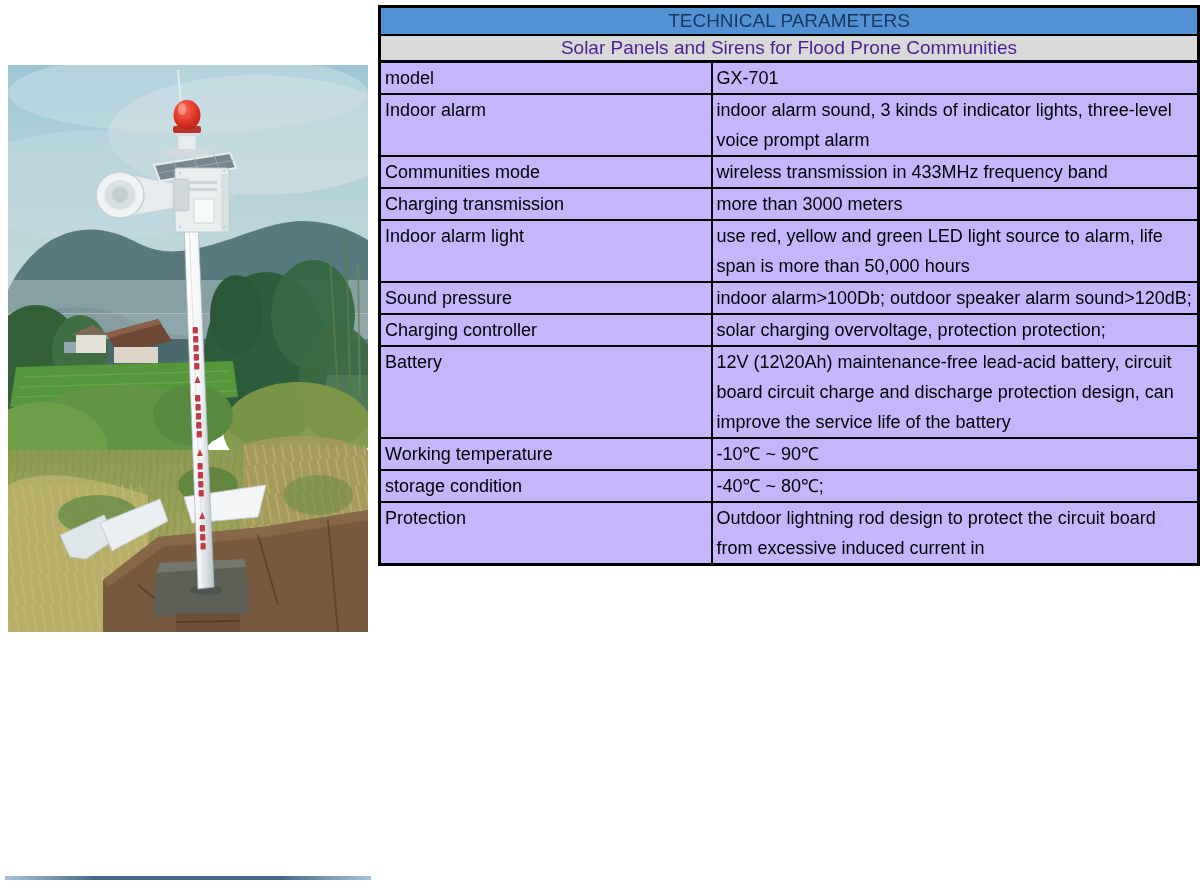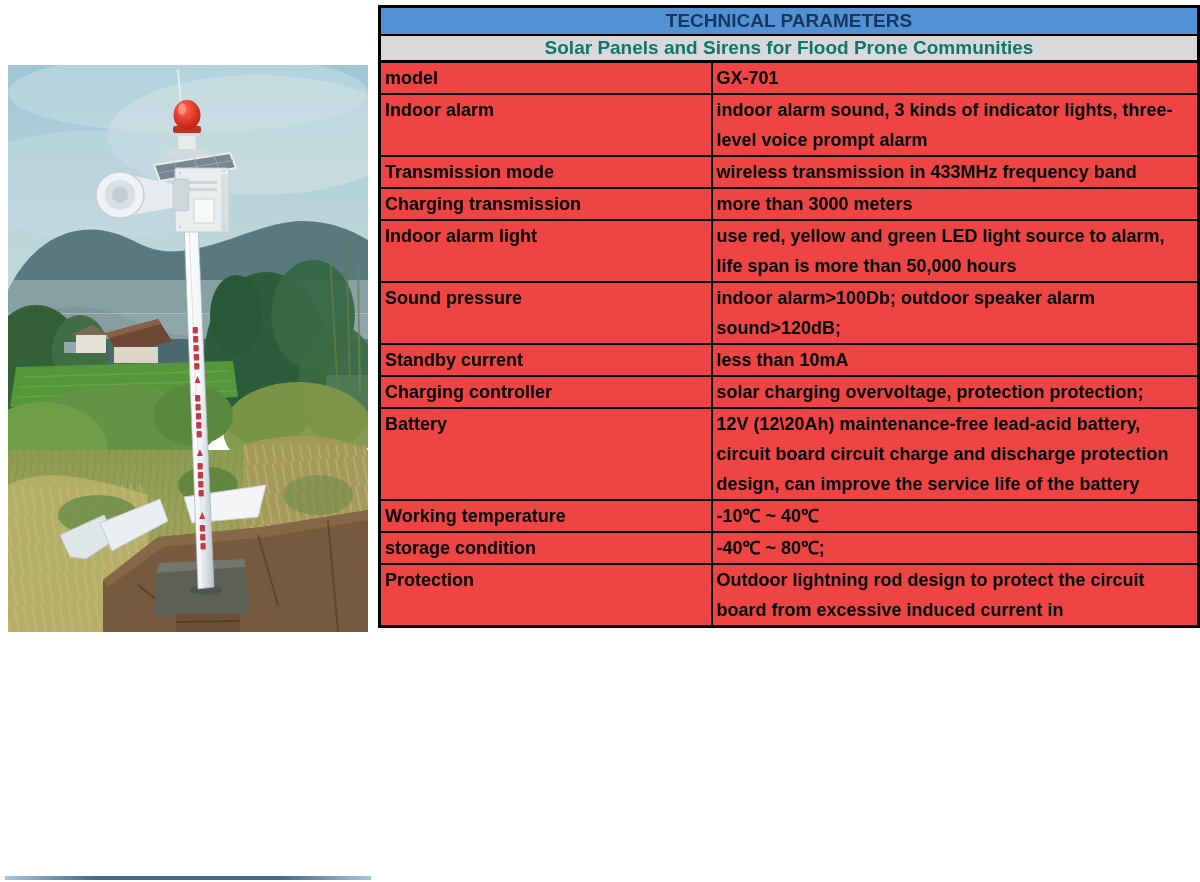--- a/index.html
+++ b/index.html
@@ -14,34 +14,34 @@
   .photo svg{display:block;width:100%;height:100%;}
   
   .spec-table{
     position:absolute;left:378px;top:5px;width:819px;
     border-collapse:collapse;table-layout:fixed;
     font-size:18px;line-height:30px;
   }
   .spec-table col.c1{width:332px;}
   .spec-table col.c2{width:487px;}
   .spec-table th,.spec-table td{
-    border:2px solid #000;vertical-align:top;font-weight:bold;
+    border:2px solid #000;vertical-align:top;font-weight:normal;
     padding:0 4px;overflow:hidden;
   }
   .spec-table{border:3px solid #000;}
   .spec-table th.title{
     background:var(--header-bg,#5391d5);color:var(--header-text,#17365d);
     text-align:center;font-size:19px;height:26px;line-height:26px;padding:0;
   }
   .spec-table th.subtitle{
-    background:var(--subheader-bg,#d9d9d9);color:#0f766e;
+    background:var(--subheader-bg,#d9d9d9);color:#4c1d95;
     text-align:center;font-size:19px;height:24px;line-height:24px;padding:0;
     border-bottom:3px solid #000;
   }
-  .spec-table td{background:#ef4444;}
+  .spec-table td{background:#c4b5fd;}
   .spec-table td.label{}
   .spec-table td.value{}
   
   .bottom-strip{
     position:absolute;left:5px;top:876px;width:366px;height:4px;
     background:linear-gradient(to right,
       var(--strip-edge,#a9c4d8) 0%,
       var(--strip-center,#44678a) 25%,
       var(--strip-center,#44678a) 75%,
       var(--strip-edge,#a9c4d8) 100%);
@@ -250,50 +250,46 @@
     <tbody>
         <tr>
           <td class="label">model</td>
           <td class="value">GX-701</td>
         </tr>
         <tr>
           <td class="label">Indoor alarm</td>
           <td class="value">indoor alarm sound, 3 kinds of indicator lights, three-level voice prompt alarm</td>
         </tr>
         <tr>
-          <td class="label">Transmission mode</td>
+          <td class="label">Communities mode</td>
           <td class="value">wireless transmission in 433MHz frequency band</td>
         </tr>
         <tr>
           <td class="label">Charging transmission</td>
           <td class="value">more than 3000 meters</td>
         </tr>
         <tr>
           <td class="label">Indoor alarm light</td>
           <td class="value">use red, yellow and green LED light source to alarm, life span is more than 50,000 hours</td>
         </tr>
         <tr>
           <td class="label">Sound pressure</td>
           <td class="value">indoor alarm&gt;100Db; outdoor speaker alarm sound&gt;120dB;</td>
         </tr>
         <tr>
-          <td class="label">Standby current</td>
-          <td class="value">less than 10mA</td>
-        </tr>
-        <tr>
           <td class="label">Charging controller</td>
           <td class="value">solar charging overvoltage, protection protection;</td>
         </tr>
         <tr>
           <td class="label">Battery</td>
           <td class="value">12V (12\20Ah) maintenance-free lead-acid battery, circuit board circuit charge and discharge protection design, can improve the service life of the battery</td>
         </tr>
         <tr>
           <td class="label">Working temperature</td>
-          <td class="value"> -10℃ ~ 40℃</td>
+          <td class="value"> -10℃ ~ 90℃</td>
         </tr>
         <tr>
           <td class="label">storage condition</td>
           <td class="value">-40℃ ~ 80℃;</td>
         </tr>
         <tr>
           <td class="label">Protection</td>
           <td class="value">Outdoor lightning rod design to protect the circuit board from excessive induced current in</td>
         </tr>
       </tbody>

